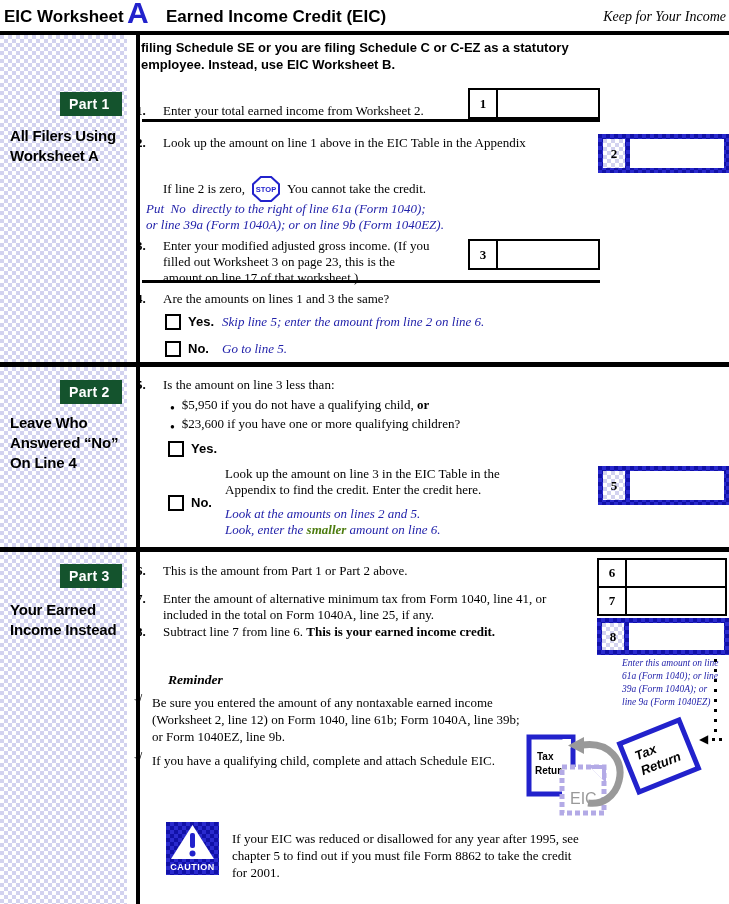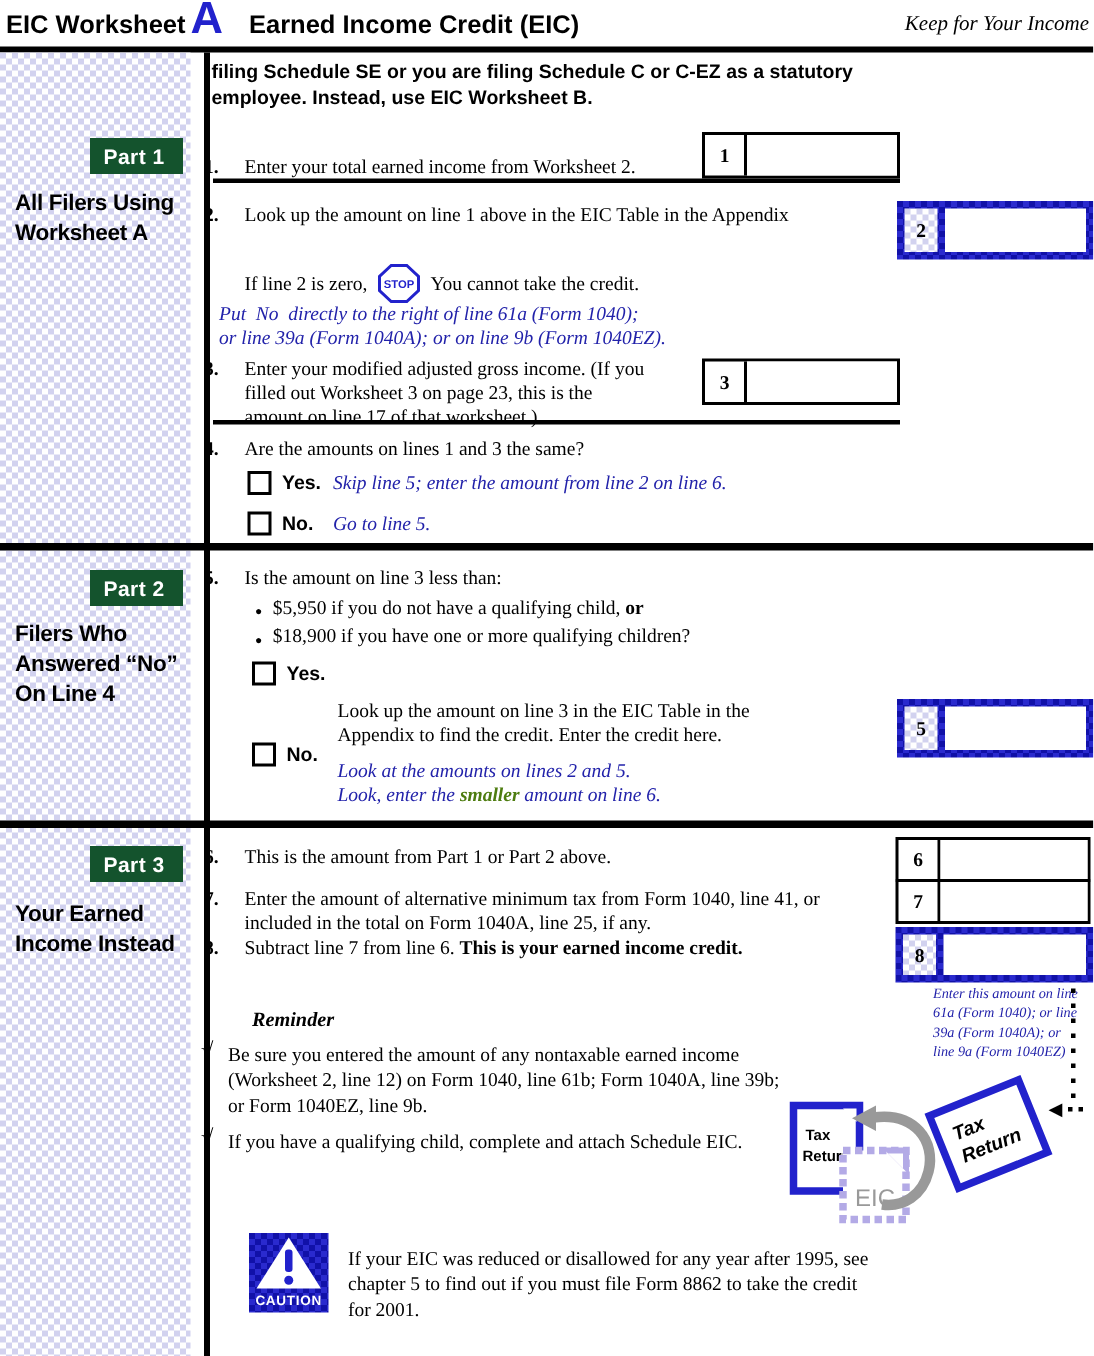--- a/index.html
+++ b/index.html
@@ -120,34 +120,34 @@
     <span class="bi">Skip line 5; enter the amount from line 2 on line 6.</span>
   </div>
   <div class="abs cbrow" style="left:165px;top:340px">
     <span class="checkbox"></span>
     <span class="cblabel">No.</span>
     <span class="bi">Go to line 5.</span>
   </div>
 
   <div class="abs partbadge" style="left:12px;top:380px">Part 2</div>
   <div class="abs sbtitle" style="left:10px;top:413px;width:118px">
-    <div>Filers Who</div>
+    <div>Leave Who</div>
     <div>Answered “No”</div>
     <div>On Line 4</div>
   </div>
 
   <span class="abs num" style="left:136px;top:377px">5.</span>
   <span class="abs ser" style="left:163px;top:377px">Is the amount on line 3 less than:</span>
   <div class="abs cbrow" style="left:170px;top:397px">
     <span class="bullet">●</span>
     <span class="ser"><span>$5,950 if you do not have a qualifying child, </span><span class="bser">or</span></span>
   </div>
   <div class="abs cbrow" style="left:170px;top:416px">
     <span class="bullet">●</span>
-    <span class="ser">$18,900 if you have one or more qualifying children?</span>
+    <span class="ser">$23,600 if you have one or more qualifying children?</span>
   </div>
   <div class="abs cbrow" style="left:168px;top:440px">
     <span class="checkbox"></span>
     <span class="cblabel">Yes.</span>
   </div>
   <div class="abs cbrow" style="left:168px;top:466px">
     <span class="checkbox"></span>
     <span class="cblabel">No.</span>
     <div>
       <div class="ser">Look up the amount on line 3 in the EIC Table in the</div>

